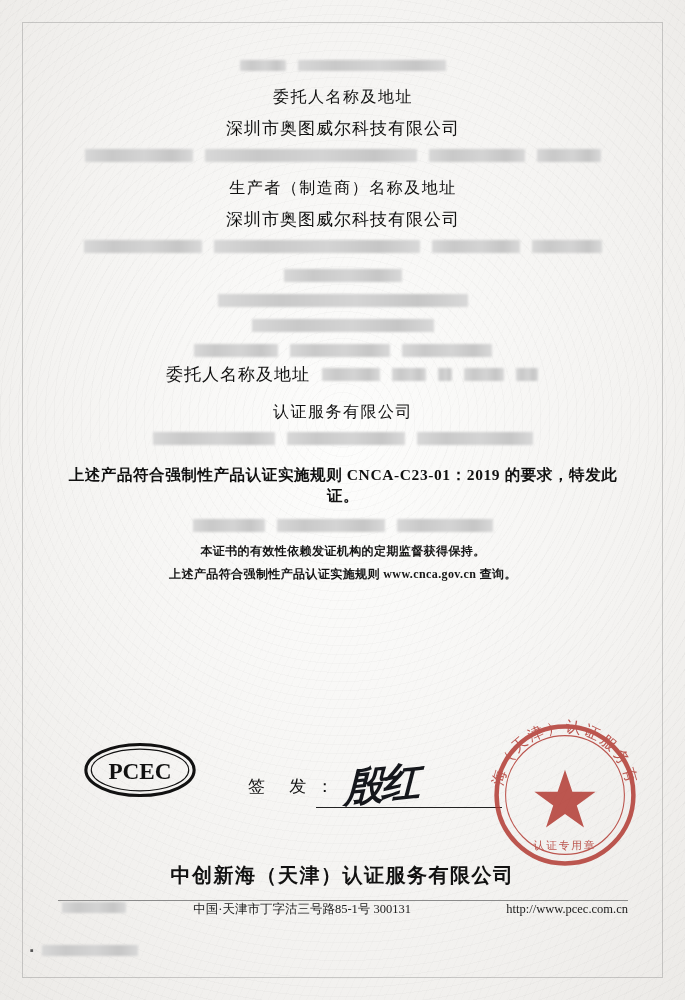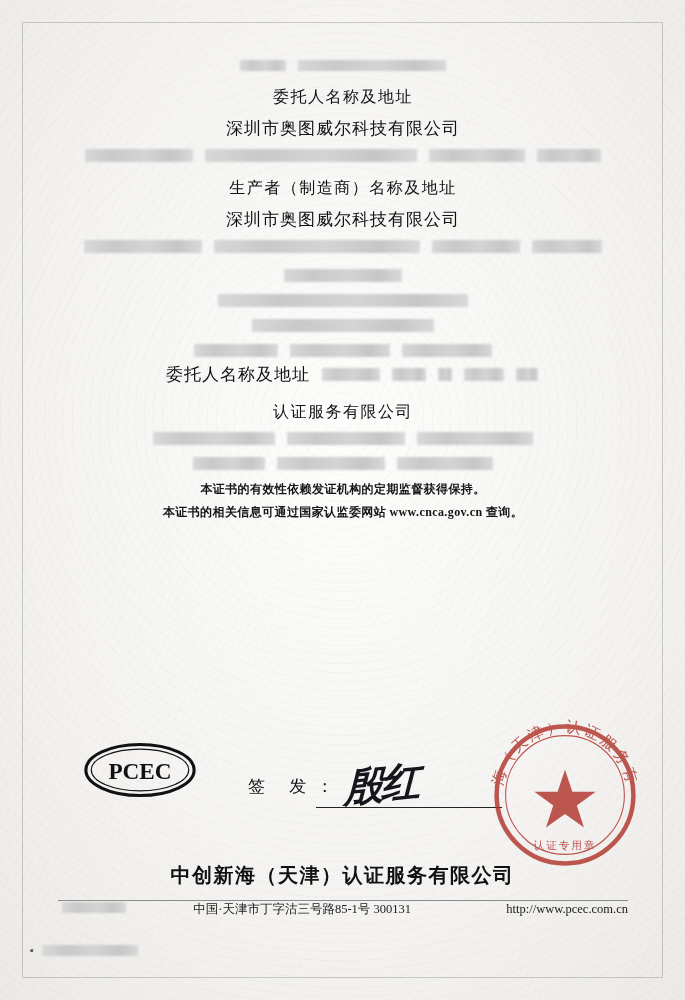--- a/index.html
+++ b/index.html
@@ -315,29 +315,30 @@
 
     <div class="section">
       <span class="label-cn">认证服务有限公司</span>
       <div class="row redact-line">
         <span class="redact" style="width:122px"></span>
         <span class="redact" style="width:118px"></span>
         <span class="redact" style="width:116px"></span>
       </div>
     </div>
 
+    <div class="statement">上述产品符合强制性产品认证实施规则 CNCA-C23-01：2019 的要求，特发此证。</div>
 
     <div class="row">
       <span class="redact" style="width:72px"></span>
       <span class="redact" style="width:108px"></span>
       <span class="redact" style="width:96px"></span>
     </div>
 
     <div class="note">本证书的有效性依赖发证机构的定期监督获得保持。</div>
-    <div class="note second">本证书的相关信息可通过国家认监委网站 www.cnca.gov.cn 查询。</div>
+    <div class="note second">上述产品符合强制性产品认证实施规则 www.cnca.gov.cn 查询。</div>
   </div>
 
   <div class="sign-area">
     <span class="pcec-logo">
       <svg viewBox="0 0 150 80" width="116" height="62" aria-hidden="true">
         <ellipse cx="75" cy="40" rx="70" ry="33" fill="none" stroke="#111" stroke-width="4"></ellipse>
         <ellipse cx="75" cy="40" rx="63" ry="27" fill="none" stroke="#111" stroke-width="1.5"></ellipse>
         <text x="75" y="52" text-anchor="middle" font-family="Liberation Serif, serif" font-size="30" font-weight="bold" fill="#111">PCEC</text>
       </svg>
     </span>

